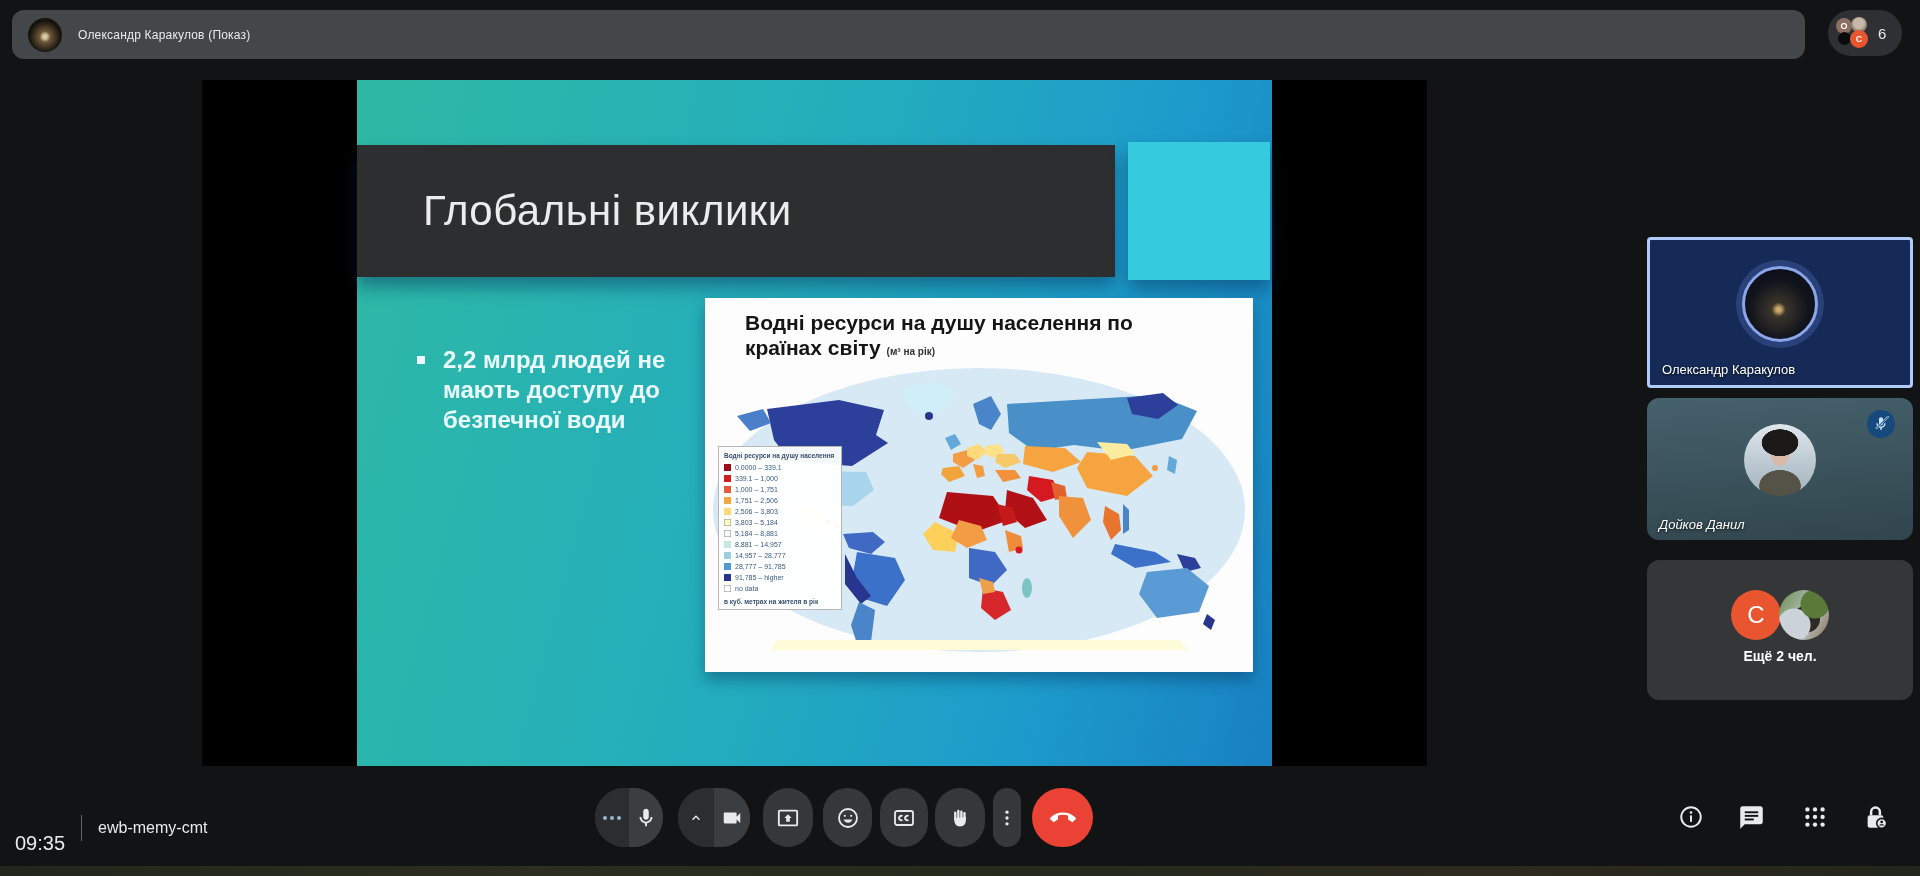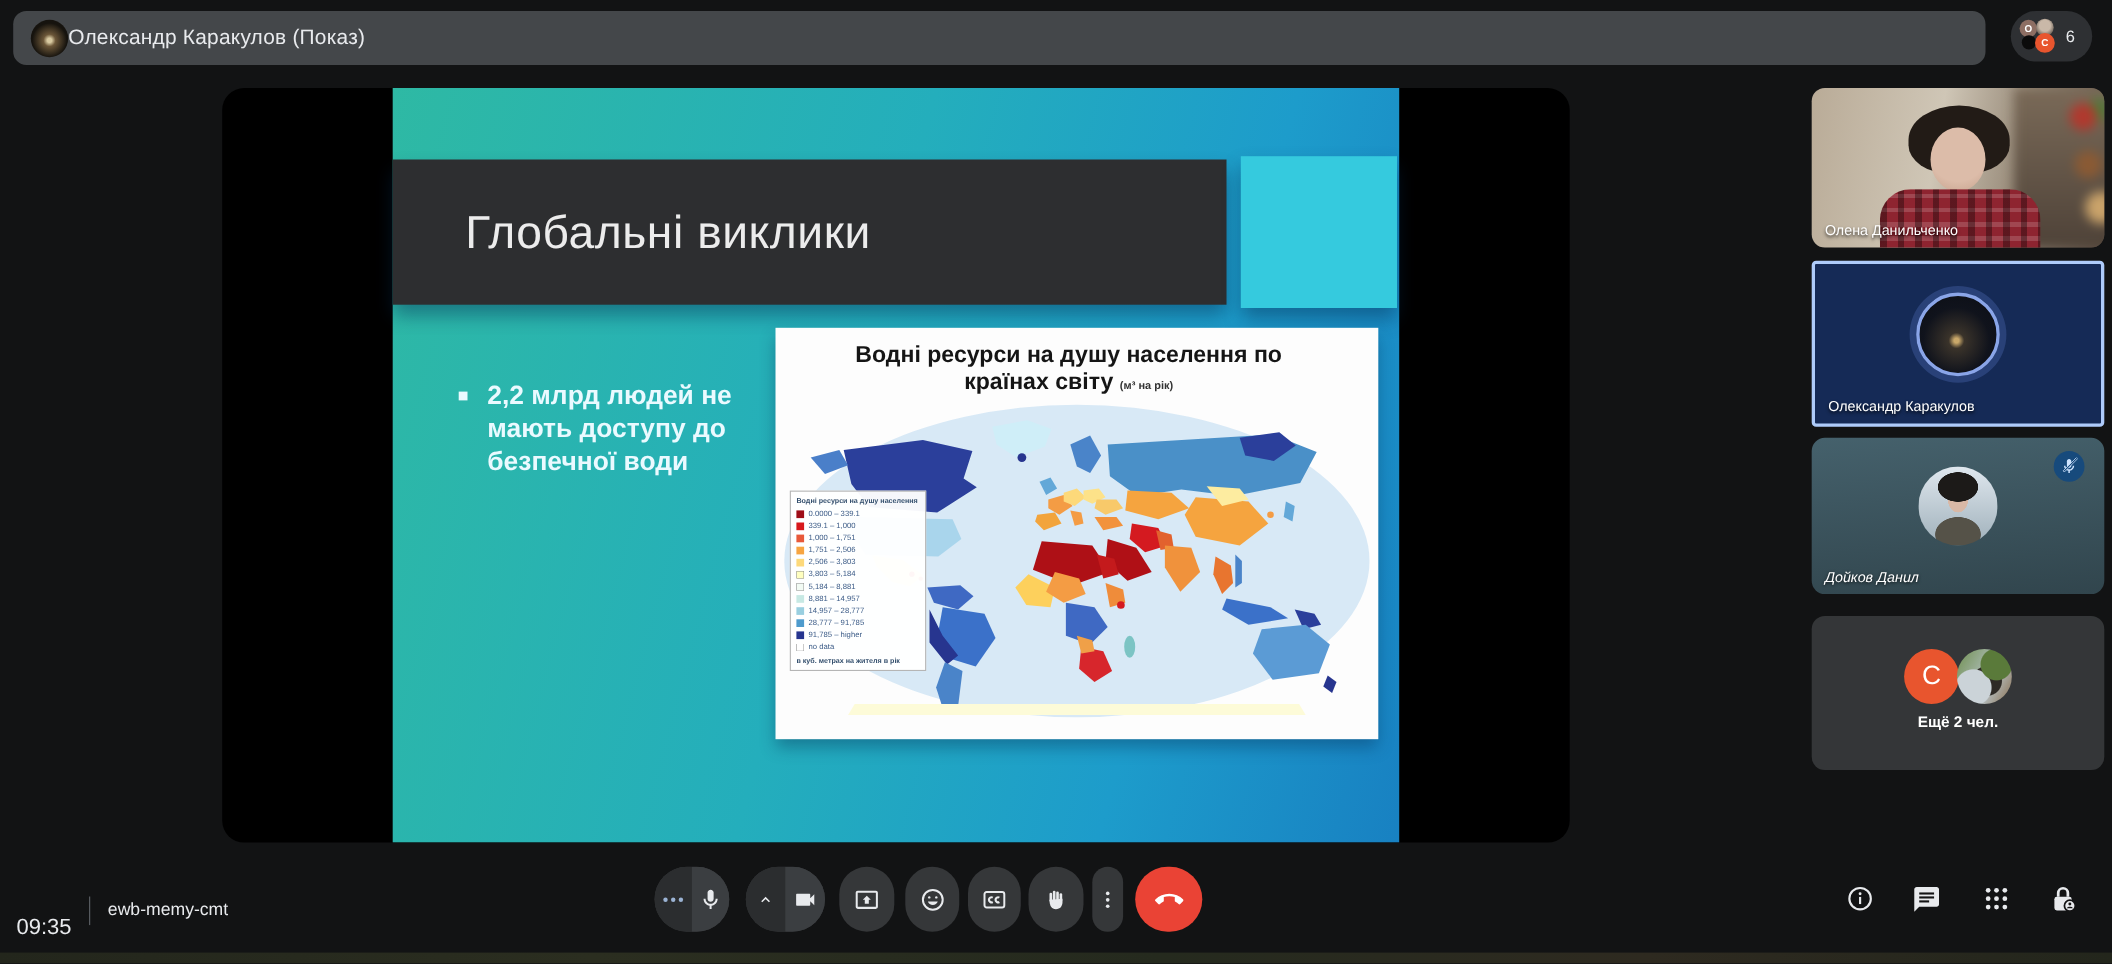--- a/index.html
+++ b/index.html
@@ -6,50 +6,50 @@
   html,body { width:1920px; height:876px; background:#121314; overflow:hidden;
               font-family:"Liberation Sans", sans-serif; }
   .abs { position:absolute; }
   #stage { position:relative; width:1920px; height:876px; background:#121314; }
 
   
   #top-bar { left:12px; top:10px; width:1793px; height:49px; background:#44474a;
              border-radius:12px; display:flex; align-items:center; padding:0 16px; }
   #top-avatar { width:34px; height:34px; border-radius:50%;
     background:radial-gradient(circle at 50% 55%, #d8c9a0 0 8%, #6b5638 22%, #16130e 62%); }
-  #top-name { color:#e8eaed; font-size:19px; letter-spacing:.2px; }
+  #top-name { color:#e8eaed; font-size:12px; margin-left:16px; letter-spacing:.2px; }
 
   #people-pill { left:1828px; top:10px; width:74px; height:46px; background:#2e3033;
                  border-radius:23px; display:flex; align-items:center; padding:0 10px 0 8px; cursor:pointer;}
   .mini-cluster { position:relative; width:34px; height:32px; }
   .mini-av { position:absolute; width:16px; height:16px; border-radius:50%; color:#fff;
              font-size:9px; font-weight:bold; display:flex; align-items:center; justify-content:center; }
   .mini-av.a1 { left:0; top:1px; background:#8d6e63; }
   .mini-av.a2 { left:15px; top:0; background:radial-gradient(circle at 50% 40%, #c9b8a8 0 40%, #6a5f55 75%); }
   .mini-av.a3 { left:2px; top:15px; width:13px; height:13px; background:#0b0b0b; }
   .mini-av.a4 { left:14px; top:13px; width:18px; height:18px; background:#e8552e; }
   #people-count { color:#e8eaed; font-size:15px; margin-left:8px; }
 
   
-  #present-box { left:202px; top:80px; width:1225px; height:686px; background:#000; border-radius:20px; overflow:hidden; }
+  #present-box { left:202px; top:80px; width:1225px; height:686px; background:#000; border-radius:2px; overflow:hidden; }
   #slide { position:absolute; left:155px; top:0; width:915px; height:686px;
            background:linear-gradient(105deg,#2eb9a4 0%, #24aebc 45%, #1d9ccb 75%, #1881c2 100%); }
   #title-band { position:absolute; left:0; top:65px; width:758px; height:132px; background:#2d2e30;
                 box-shadow:0 10px 16px rgba(5,45,85,.45); display:flex; align-items:center; }
   #slide-title { color:#ececec; font-size:42px; font-weight:400; letter-spacing:.5px; padding-left:66px; }
   #cyan-block { position:absolute; left:771px; top:62px; width:142px; height:138px; background:#35cade;
                 box-shadow:0 10px 16px rgba(5,45,85,.45); }
   #bullets { position:absolute; left:60px; top:265px; width:290px; display:flex; flex-direction:column; gap:16px; }
   .bullet { display:flex; gap:18px; color:#eafaff; font-size:24px; font-weight:bold; line-height:30px; }
   .bullet .sq { flex:0 0 8px; width:8px; height:8px; background:#eafaff; margin-top:11px; }
 
   
   #map-panel { position:absolute; left:348px; top:218px; width:548px; height:374px; background:#fdfdfd;
                box-shadow:0 8px 14px rgba(5,45,85,.4); }
-  #map-title { text-align:center; color:#151515; font-size:21px; font-weight:bold; line-height:25px;
+  #map-title { color:#151515; font-size:21px; font-weight:bold; line-height:25px;
                padding:12px 55px 0 40px; }
   #map-title .suffix { font-size:10px; font-weight:bold; color:#333; }
   #map-svg { position:absolute; left:2px; top:66px; }
 
   #map-legend { position:absolute; left:13px; top:148px; width:124px; background:rgba(255,255,255,.96);
                 border:1px solid #b5b5b5; padding:5px 5px 4px 5px; }
   #legend-title { font-size:6.5px; color:#35506e; font-weight:bold; margin-bottom:3px; }
   .lg-row { display:flex; align-items:center; gap:4px; font-size:7px; color:#3a5a86; line-height:11px; }
   .lg-chip { width:7px; height:7px; flex:0 0 7px; display:inline-block; }
   #legend-note { font-size:6.5px; color:#35506e; font-weight:bold; margin-top:4px; }
@@ -285,27 +285,20 @@
                 <span class="lg-chip" style="background: rgb(255, 255, 255); box-shadow: rgb(138, 138, 138) 0px 0px 0px 0.5px inset;"></span>
                 <span>no data</span>
               </div>
             </div>
           <div id="legend-note">в куб. метрах на жителя в рік</div>
         </div>
       </div>
     </div>
   </div>
 
-  <div id="tile-1" class="abs tile">
-    <div id="t1-shelf"></div>
-    <div id="t1-hair"></div>
-    <div id="t1-face"></div>
-    <div id="t1-shirt"></div>
-    <div class="tile-name">Олена Данильченко</div>
-  </div>
 
   <div id="tile-2" class="abs tile">
     <div id="t2-avatar"></div>
     <div class="tile-name">Олександр Каракулов</div>
   </div>
 
   <div id="tile-3" class="abs tile">
     <div id="t3-avatar"></div>
     <div id="t3-mute">
       <svg width="16" height="16" viewBox="0 0 24 24" fill="#cfe4ff">

